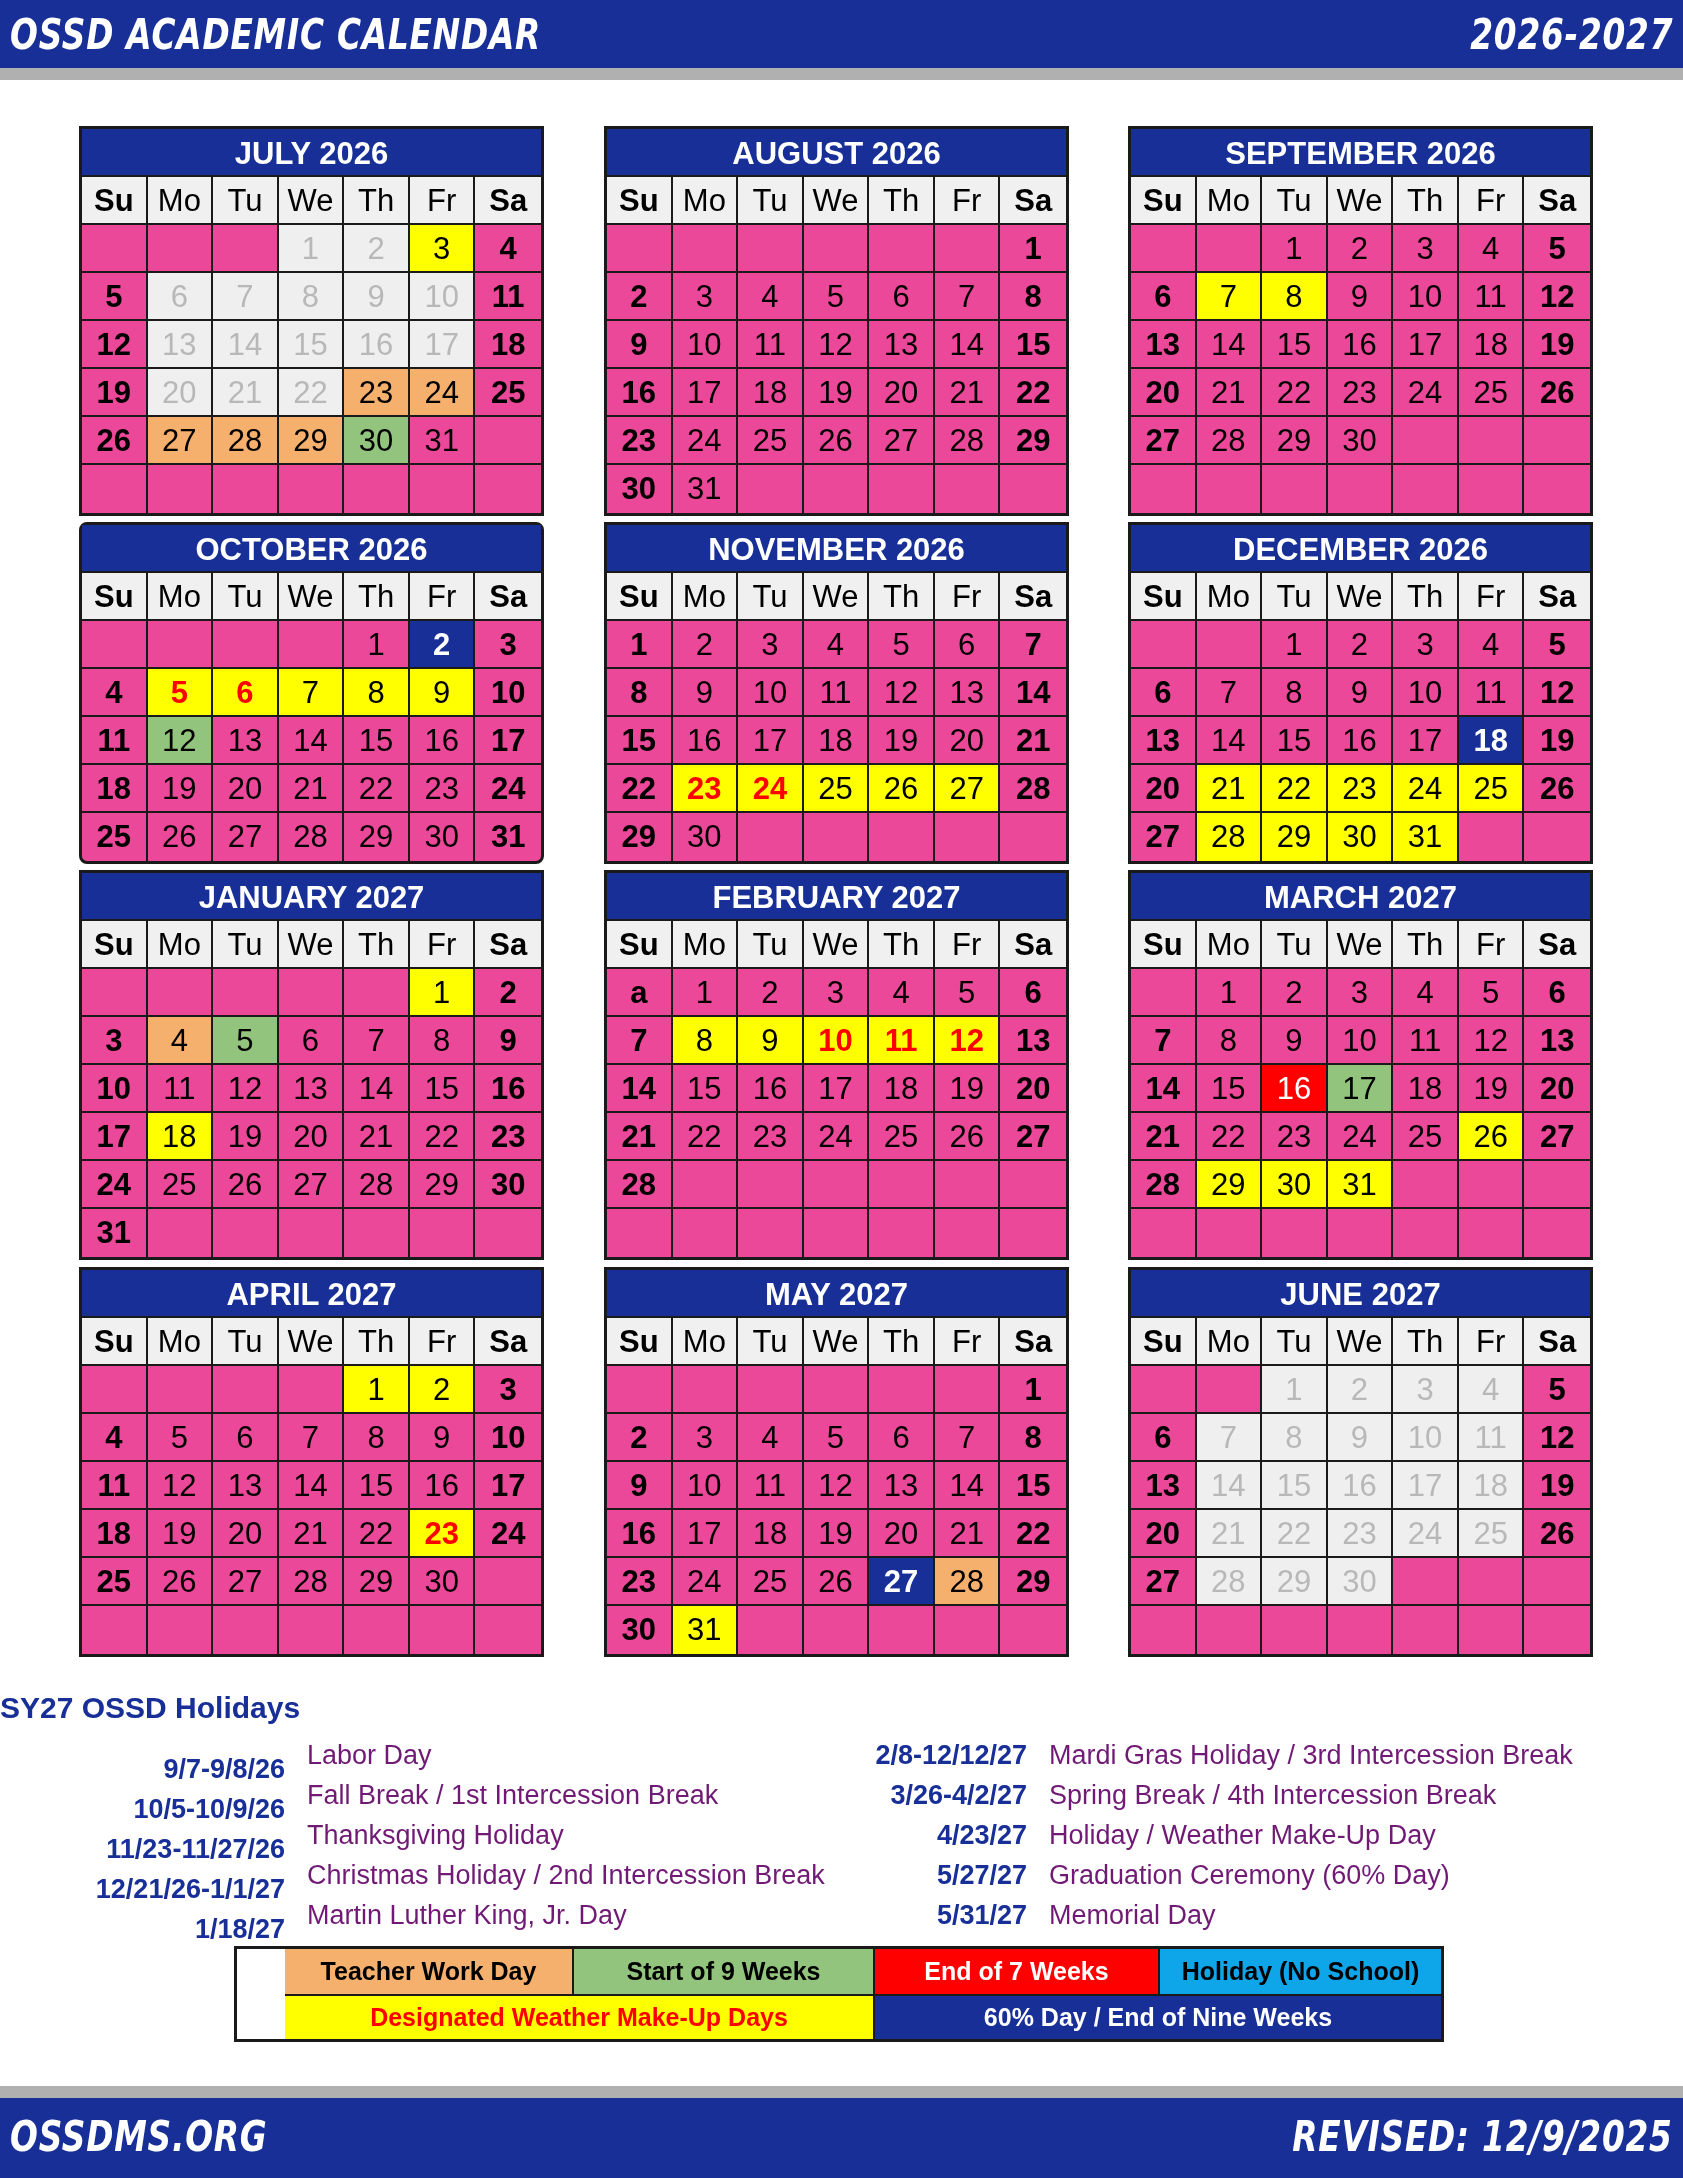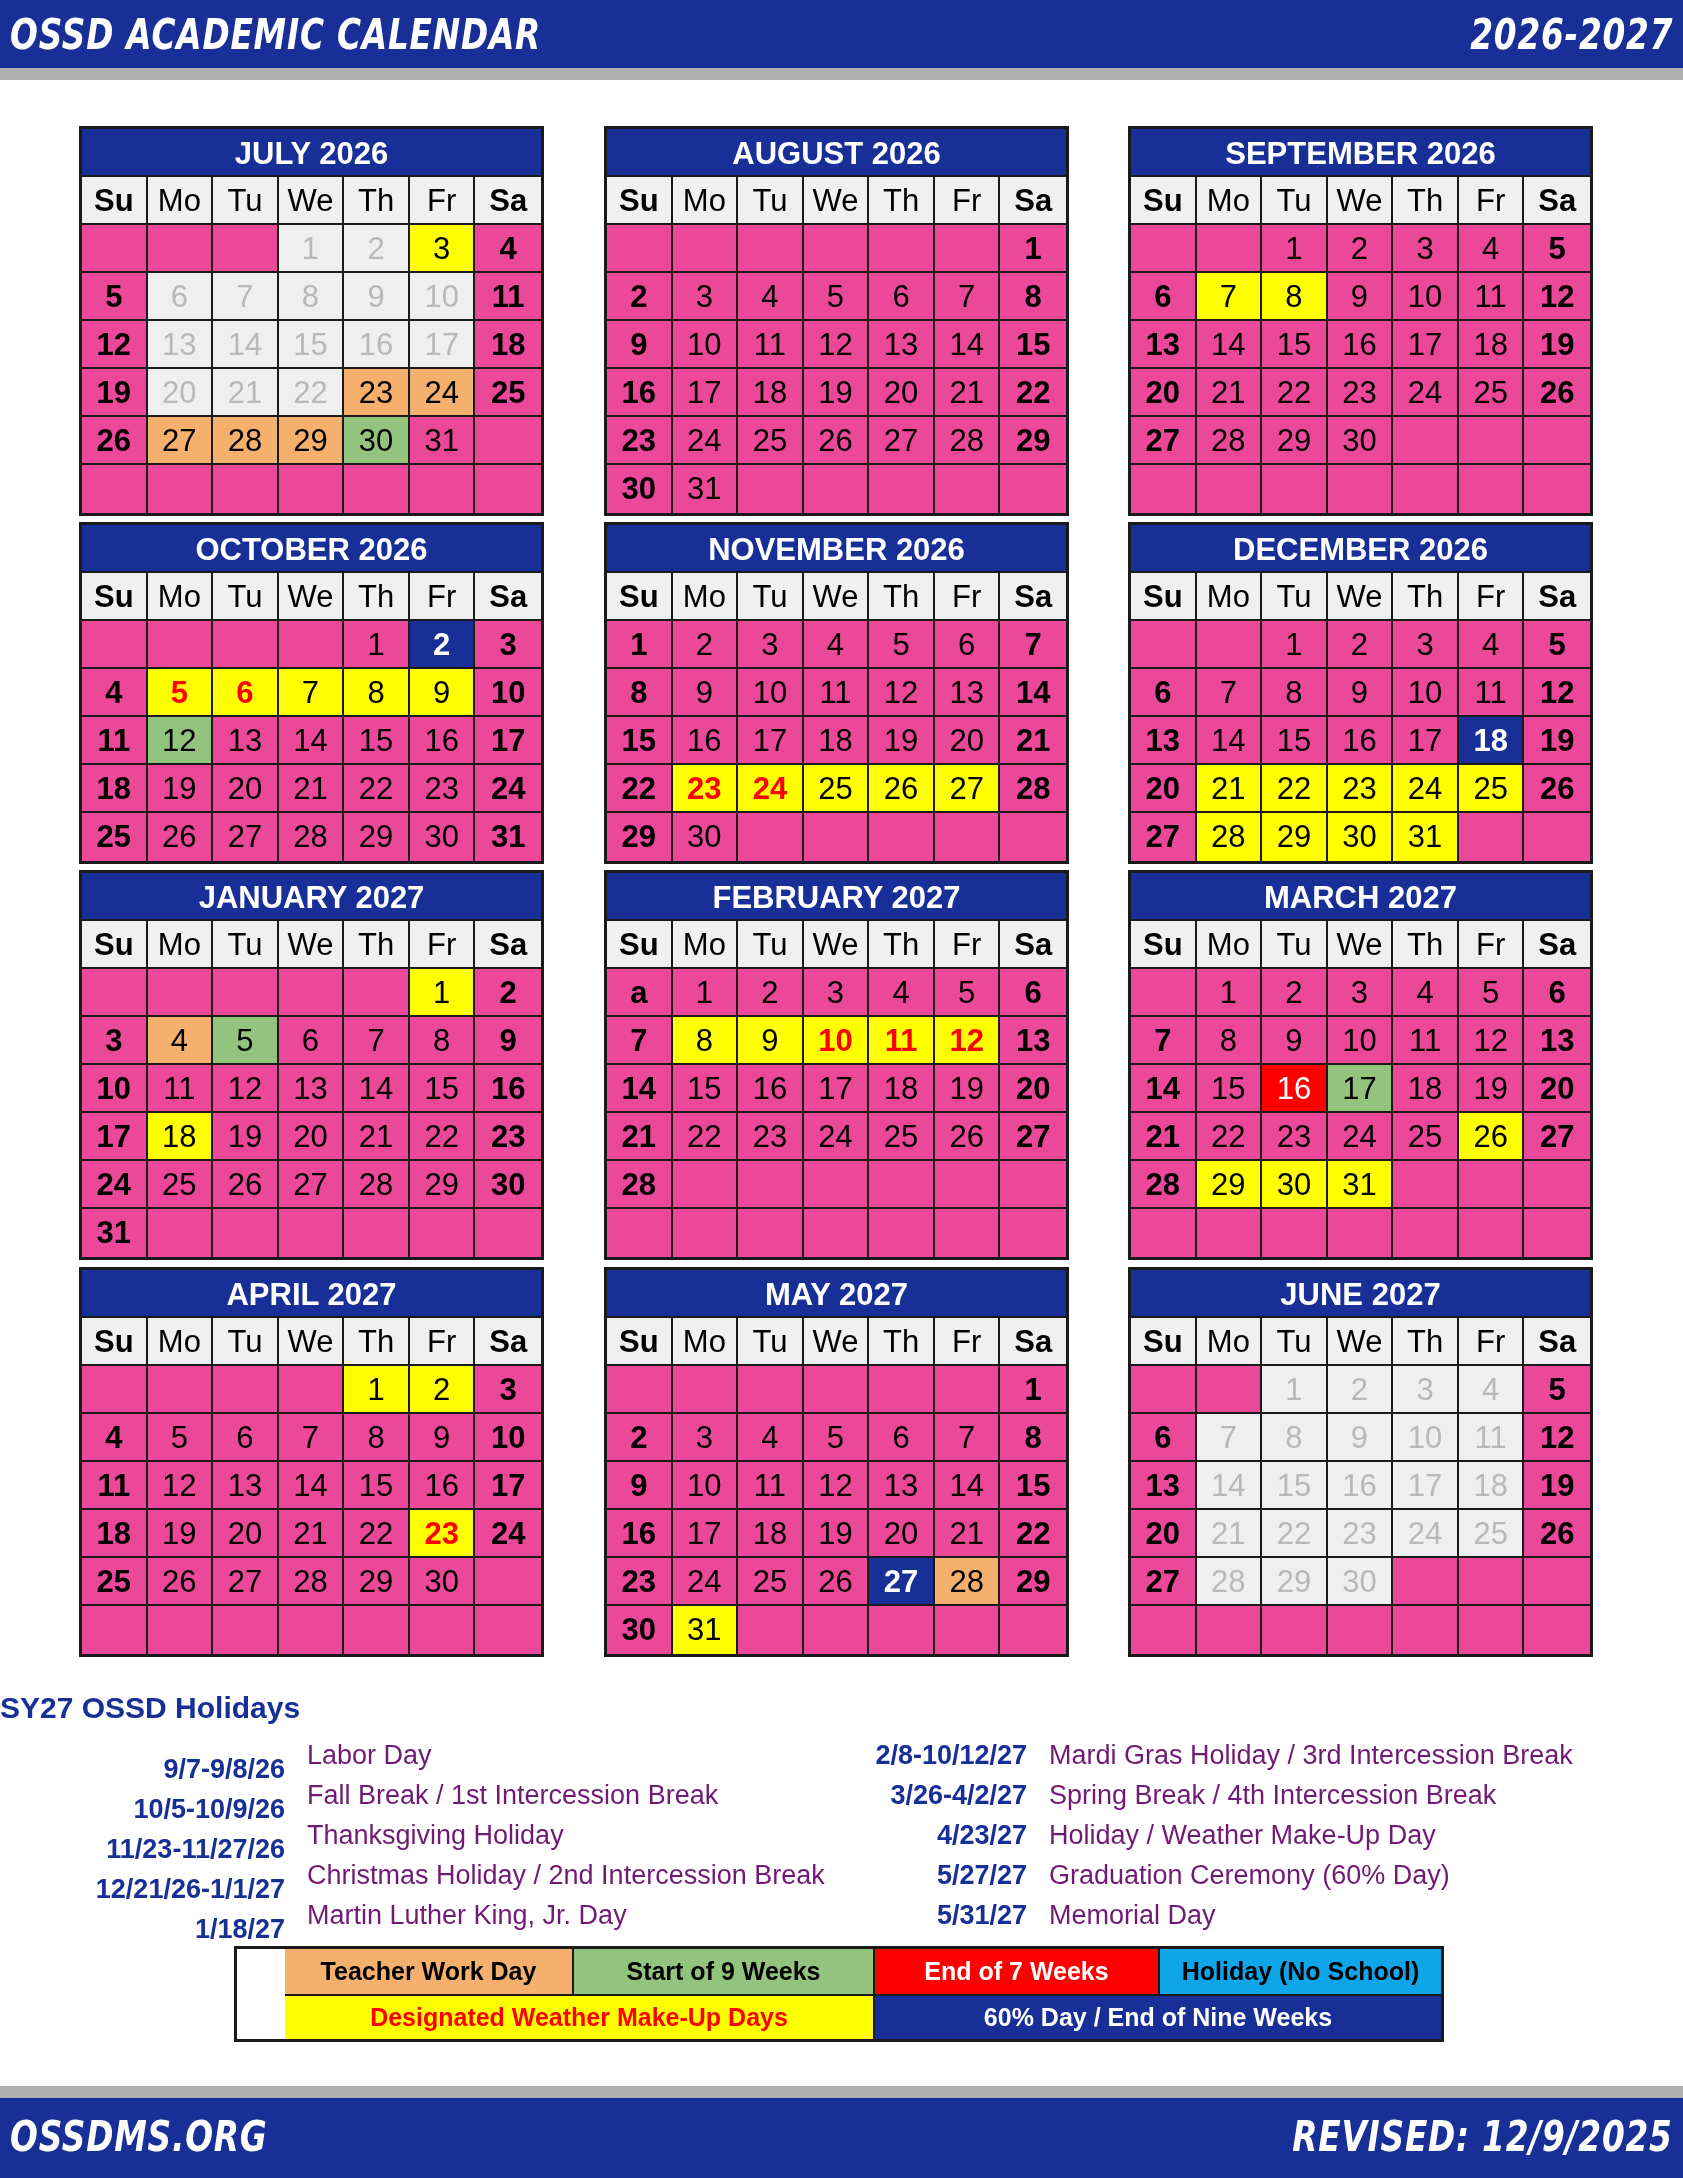--- a/index.html
+++ b/index.html
@@ -212,21 +212,21 @@
         <div class="cell"></div>
         <div class="cell lastrow"></div>
         <div class="cell lastrow"></div>
         <div class="cell lastrow"></div>
         <div class="cell lastrow"></div>
         <div class="cell lastrow"></div>
         <div class="cell lastrow"></div>
         <div class="cell lastrow"></div>
       </div>
     </div>
-    <div class="month" style="left: 0px; top: 396px;">
+    <div class="month" style="left: 0px; top: 396px; border-radius: 8px;">
       <div class="month-title">OCTOBER 2026</div>
       <div class="grid">
         <div class="cell hdr we">Su</div>
         <div class="cell hdr">Mo</div>
         <div class="cell hdr">Tu</div>
         <div class="cell hdr">We</div>
         <div class="cell hdr">Th</div>
         <div class="cell hdr">Fr</div>
         <div class="cell hdr we">Sa</div>
         <div class="cell"></div>
@@ -704,21 +704,21 @@
       <span class="hol-date">12/21/26-1/1/27</span>
       <span class="hol-desc">Christmas Holiday / 2nd Intercession Break</span>
     </div>
   <div class="hol-row">
       <span class="hol-date">1/18/27</span>
       <span class="hol-desc">Martin Luther King, Jr. Day</span>
     </div>
 </div>
 <div class="hol-col right">
   <div class="hol-row">
-      <span class="hol-date">2/8-10/12/27</span>
+      <span class="hol-date">2/8-12/12/27</span>
       <span class="hol-desc">Mardi Gras Holiday / 3rd Intercession Break</span>
     </div>
   <div class="hol-row">
       <span class="hol-date">3/26-4/2/27</span>
       <span class="hol-desc">Spring Break / 4th Intercession Break</span>
     </div>
   <div class="hol-row">
       <span class="hol-date">4/23/27</span>
       <span class="hol-desc">Holiday / Weather Make-Up Day</span>
     </div>

